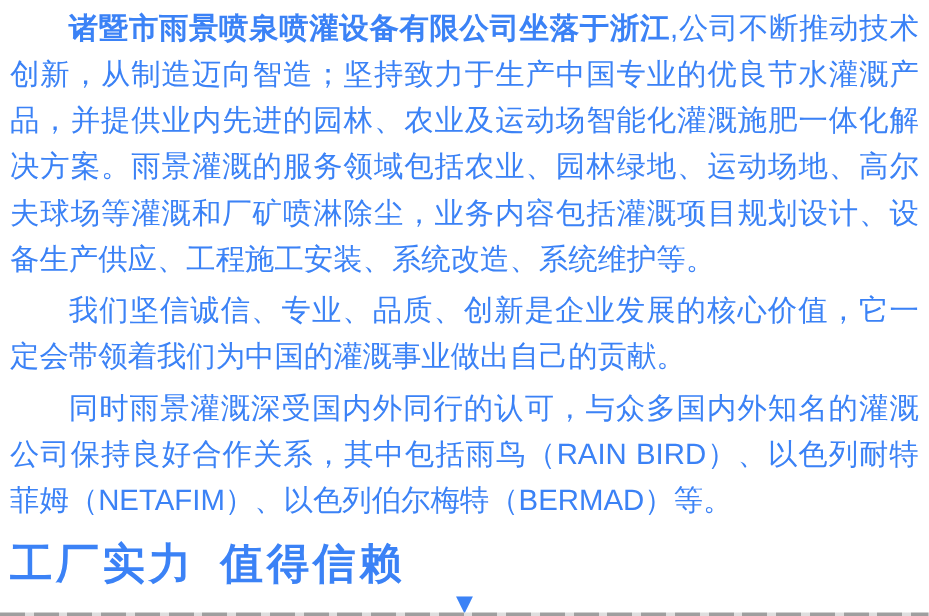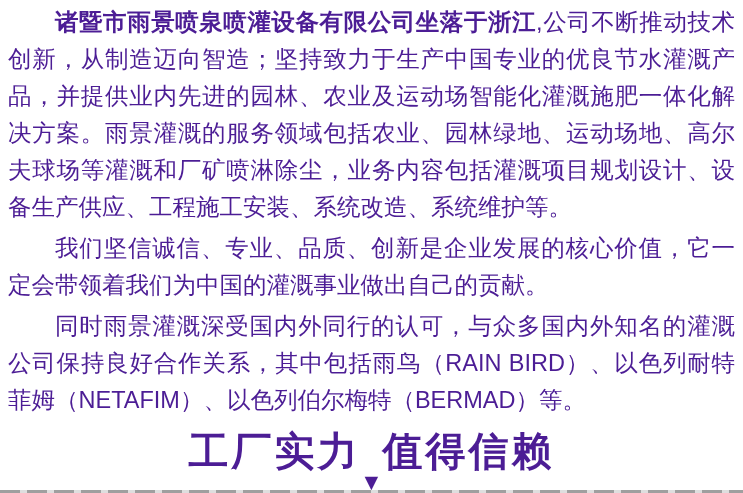--- a/index.html
+++ b/index.html
@@ -9,39 +9,38 @@
     height: 493px;
     background: #ffffff;
     overflow: hidden;
   }
   .doc {
     position: relative;
     box-sizing: border-box;
     width: 743px;
     height: 493px;
     padding: 4px 8px 0 8px;
-    color: #4c1d95;
+    color: #3b82f6;
     font-family: "Liberation Sans", "DejaVu Sans", sans-serif;
     font-size: 23.5px;
     line-height: 37px;
     text-align: justify;
   }
   .para {
     margin: 0 0 4px 0;
     text-indent: 2em;
   }
   .para .lead {
     font-weight: bold;
   }
   .section-title {
     margin: 14px 0 0 0;
     padding: 0;
-    text-align: center;
     text-indent: 0;
-    font-size: 40px;
+    font-size: 34px;
     line-height: 36px;
     font-weight: bold;
     letter-spacing: 3px;
     word-spacing: 8px;
   }
   .arrow {
     text-align: center;
     font-size: 23px;
     line-height: 22px;
     margin-top: 2px;

